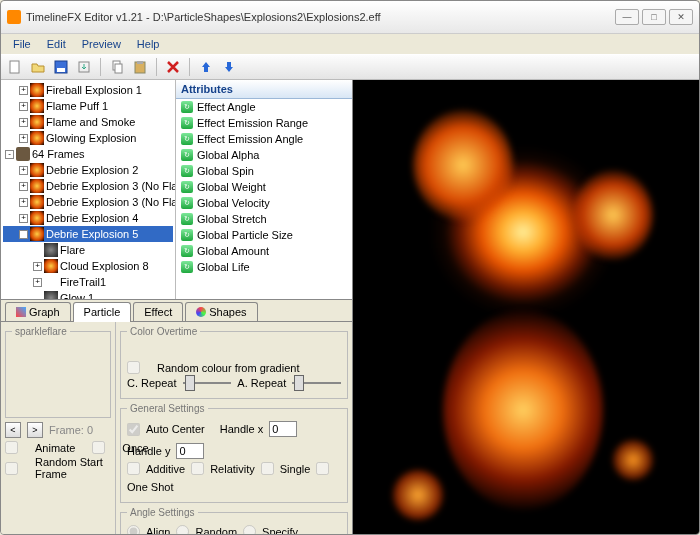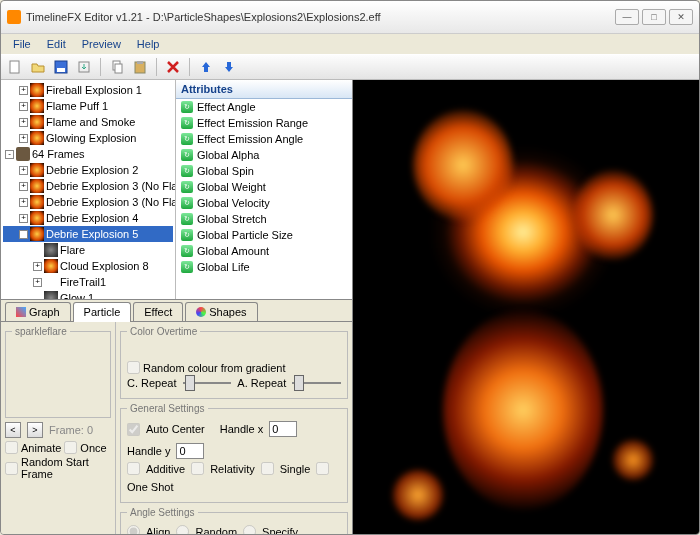--- a/index.html
+++ b/index.html
@@ -32,21 +32,21 @@
 .tabs{height:22px;display:flex;align-items:flex-end;padding-left:4px;background:#ece9d8;border-bottom:1px solid #888}
 .tab{padding:3px 10px;border:1px solid #888;border-bottom:none;background:#ece9d8;border-radius:3px 3px 0 0;margin-right:2px;display:flex;align-items:center;gap:3px}
 .tab.active{background:#fff;position:relative;top:1px;padding-bottom:4px}
 .tabicon{width:10px;height:10px}
 .lower{flex:1;display:flex;background:#ece9d8;overflow:hidden}
 .lowleft{width:115px;padding:4px;border-right:1px solid #bbb}
 .lowright{flex:1;padding:4px;overflow:auto}
 fieldset{border:1px solid #bbb;padding:4px 6px 6px;margin-bottom:4px}
 legend{color:#777;padding:0 3px;font-size:10px}
 .dim{color:#888}
-.chk{display:flex;align-items:center;gap:3px;margin:2px 0}
+.chk{display:flex;align-items:center;gap:17px;margin:2px 0}
 .chk input{margin:0}
 .row{display:flex;align-items:center;gap:6px;margin:3px 0;flex-wrap:wrap}
 .inp{width:28px;height:16px;border:1px solid #888;background:#fff;padding:0 2px}
 .slider{flex:1;height:2px;background:#888;position:relative;max-width:50px}
 .slider::after{content:"";position:absolute;width:8px;height:14px;background:#ddd;border:1px solid #666;top:-7px;left:2px}
 .preview{flex:1;background:#000;position:relative;overflow:hidden}
 .explosion{position:absolute;border-radius:50%;filter:blur(3px)}
 .smbtn{width:16px;height:16px;border:1px solid #888;background:linear-gradient(#fff,#ddd);display:flex;align-items:center;justify-content:center;font-size:9px}
 </style>
 </head>

